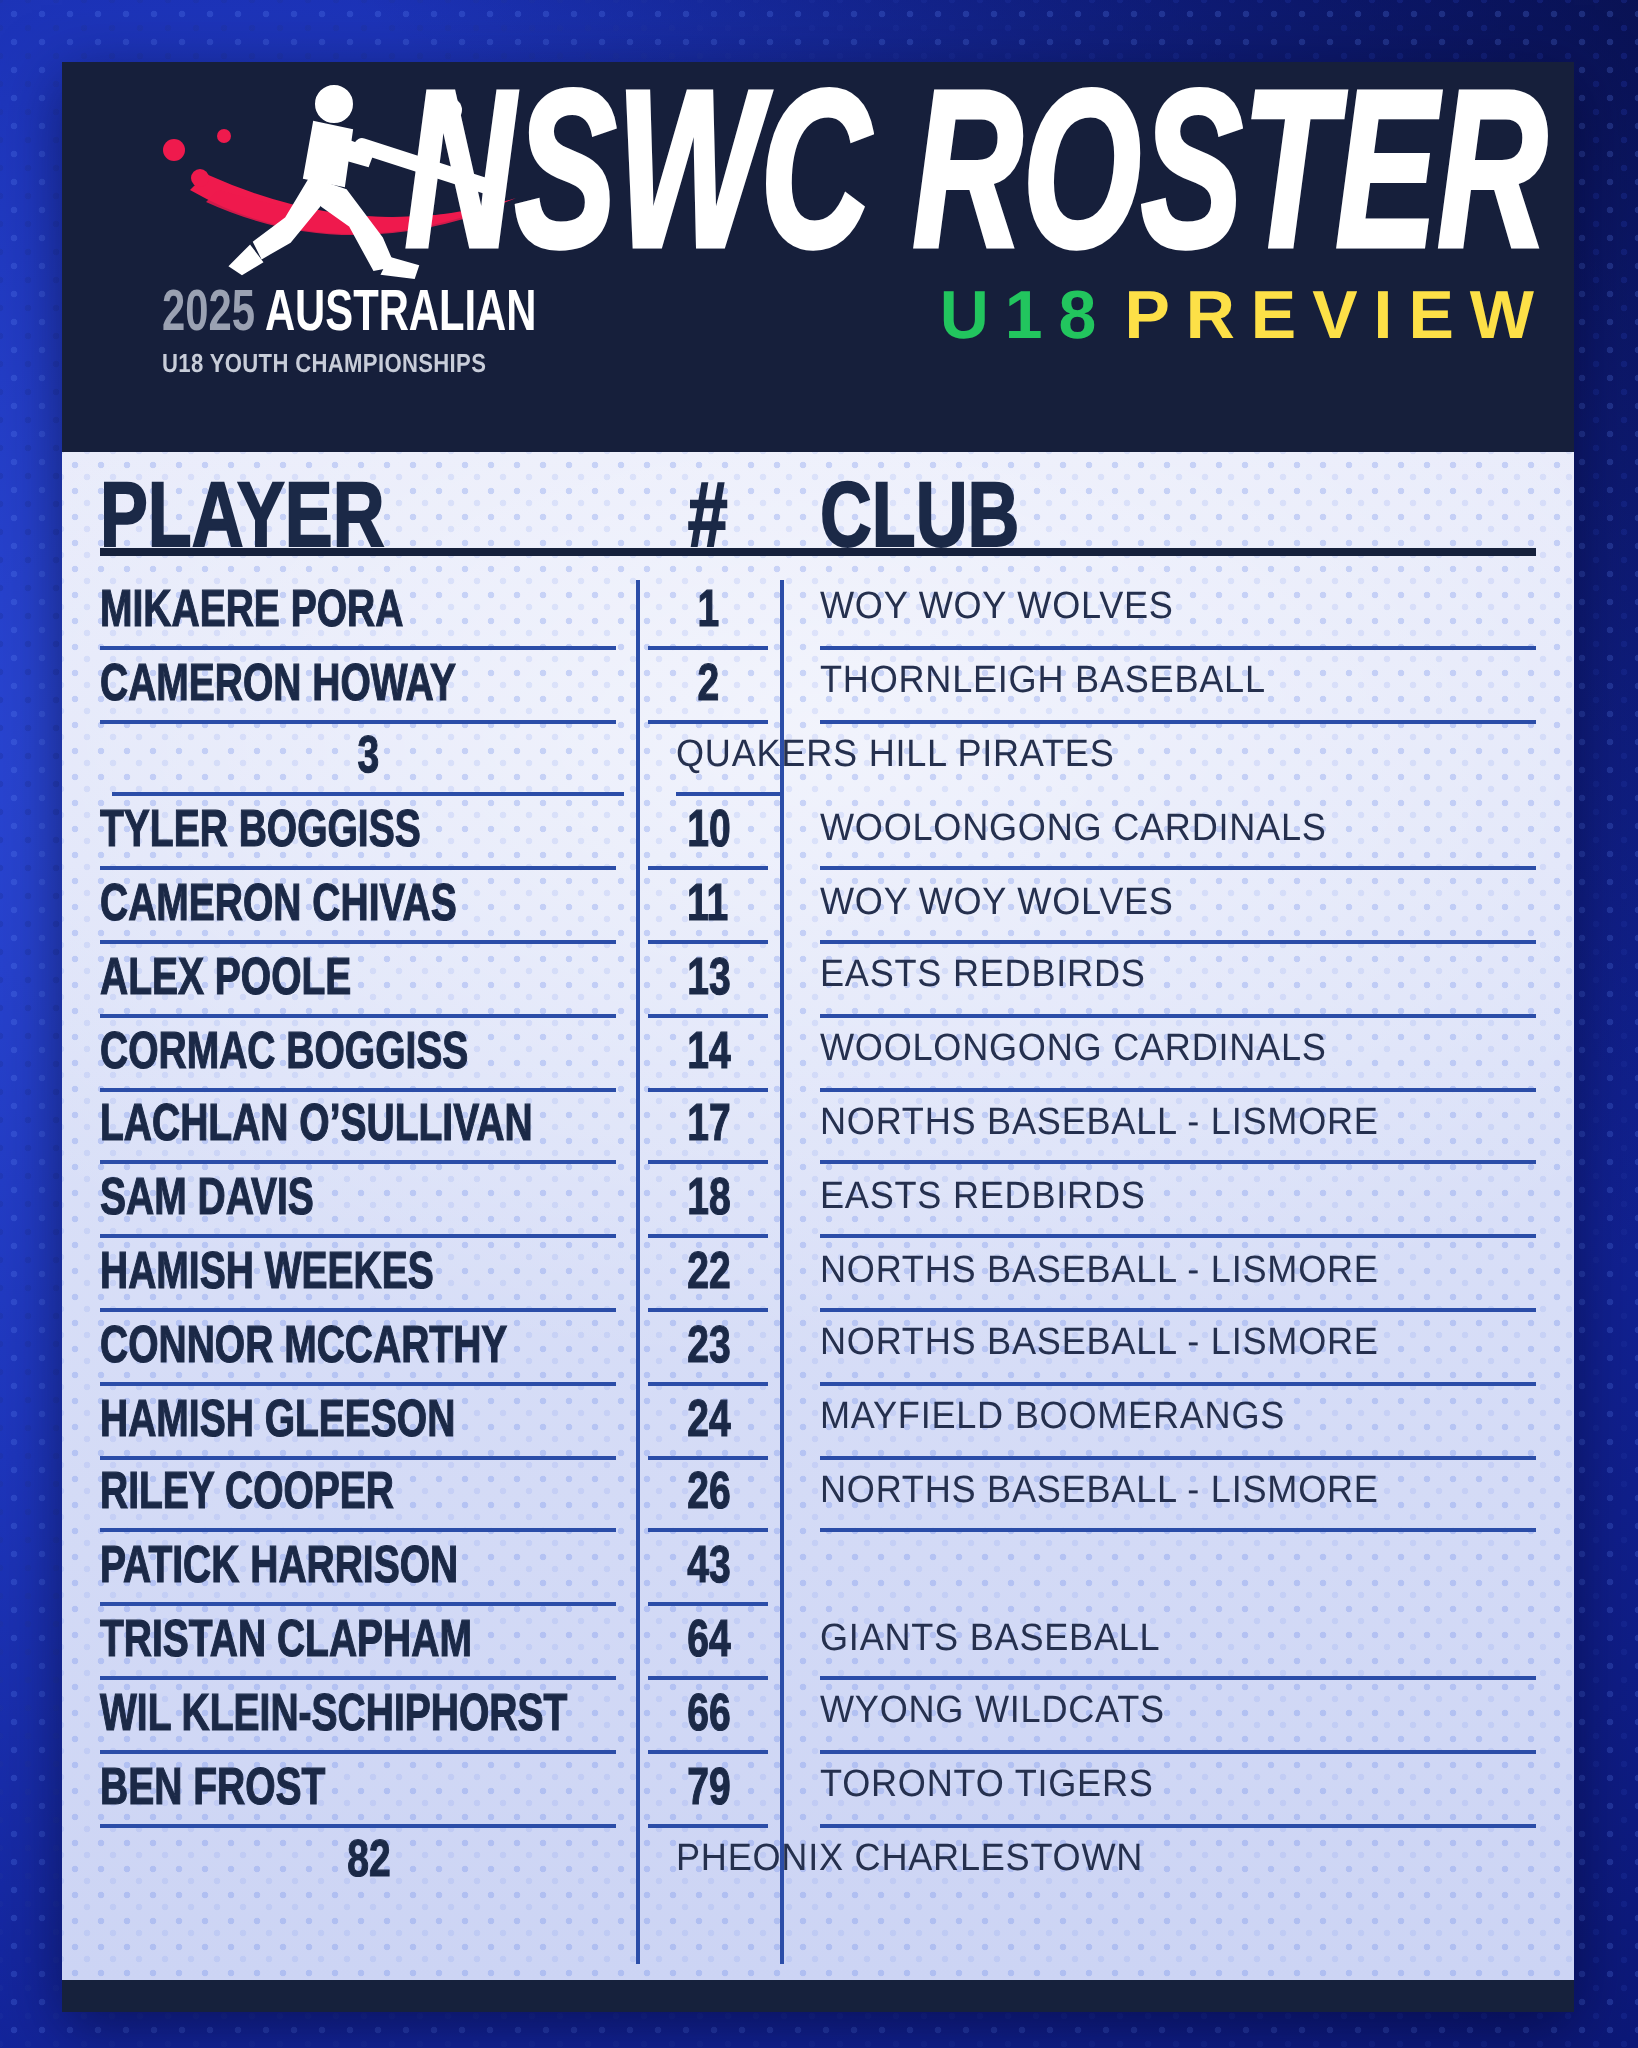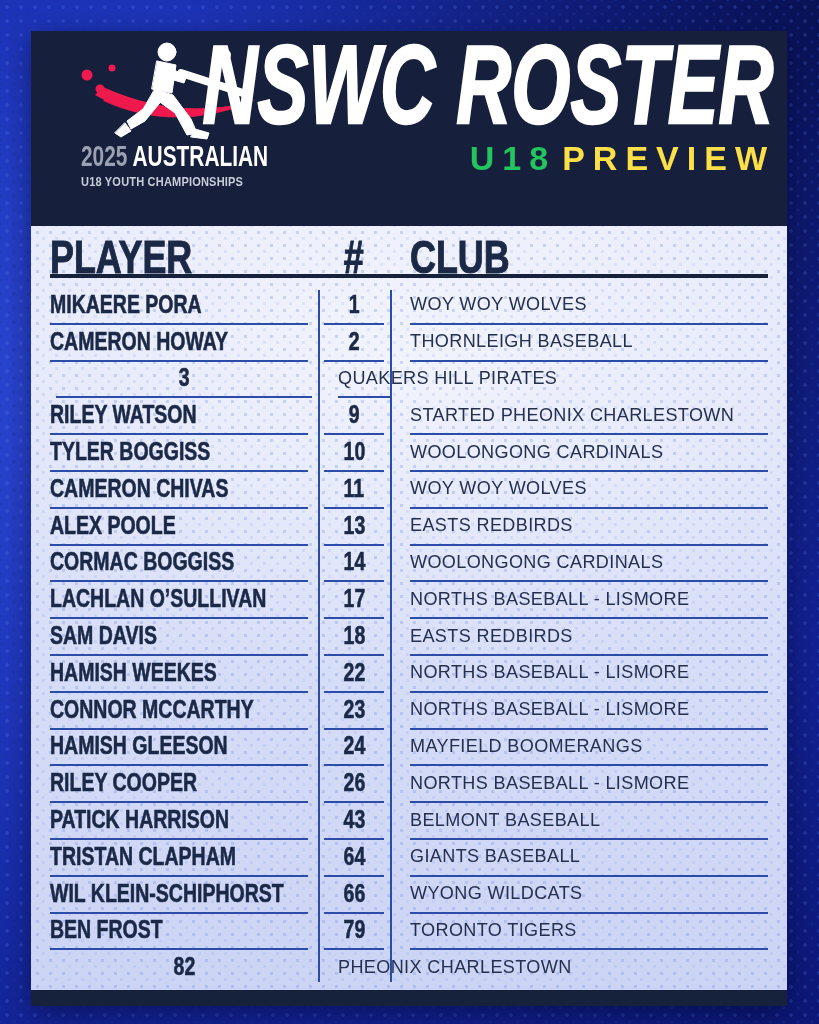--- a/index.html
+++ b/index.html
@@ -175,31 +175,20 @@
 
         <div class="trow">
           <div class="cell cell-number">
             <span class="jersey-number">3</span>
           </div>
           <div class="cell cell-club">
             <span class="club-name">QUAKERS HILL PIRATES</span>
           </div>
         </div>
 
-        <div class="trow">
-          <div class="cell cell-player">
-            <span class="player-name">RILEY WATSON</span>
-          </div>
-          <div class="cell cell-number">
-            <span class="jersey-number">9</span>
-          </div>
-          <div class="cell cell-club">
-            <span class="club-name">STARTED PHEONIX CHARLESTOWN</span>
-          </div>
-        </div>
 
         <div class="trow">
           <div class="cell cell-player">
             <span class="player-name">TYLER BOGGISS</span>
           </div>
           <div class="cell cell-number">
             <span class="jersey-number">10</span>
           </div>
           <div class="cell cell-club">
             <span class="club-name">WOOLONGONG CARDINALS</span>
@@ -313,23 +302,20 @@
             <span class="club-name">NORTHS BASEBALL - LISMORE</span>
           </div>
         </div>
 
         <div class="trow">
           <div class="cell cell-player">
             <span class="player-name">PATICK HARRISON</span>
           </div>
           <div class="cell cell-number">
             <span class="jersey-number">43</span>
-          </div>
-          <div class="cell cell-club">
-            <span class="club-name">BELMONT BASEBALL</span>
           </div>
         </div>
 
         <div class="trow">
           <div class="cell cell-player">
             <span class="player-name">TRISTAN CLAPHAM</span>
           </div>
           <div class="cell cell-number">
             <span class="jersey-number">64</span>
           </div>

